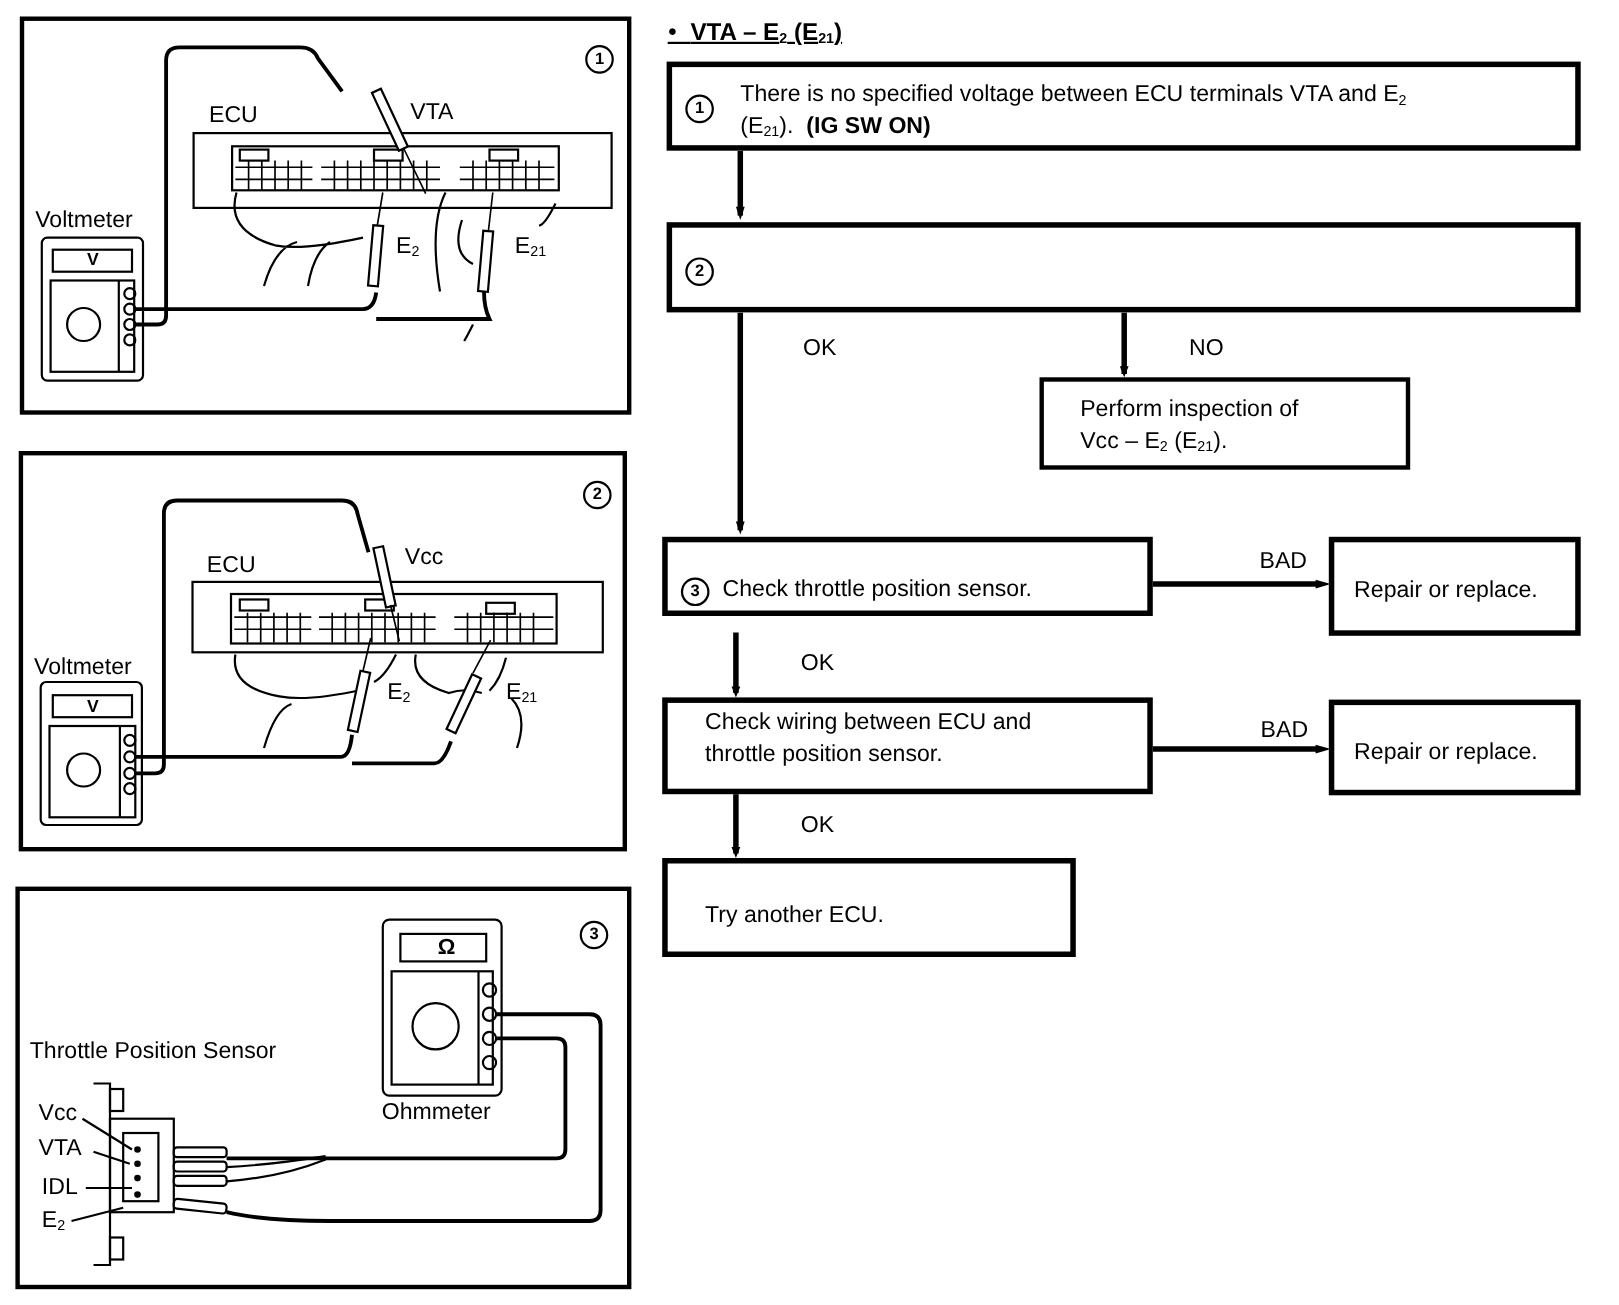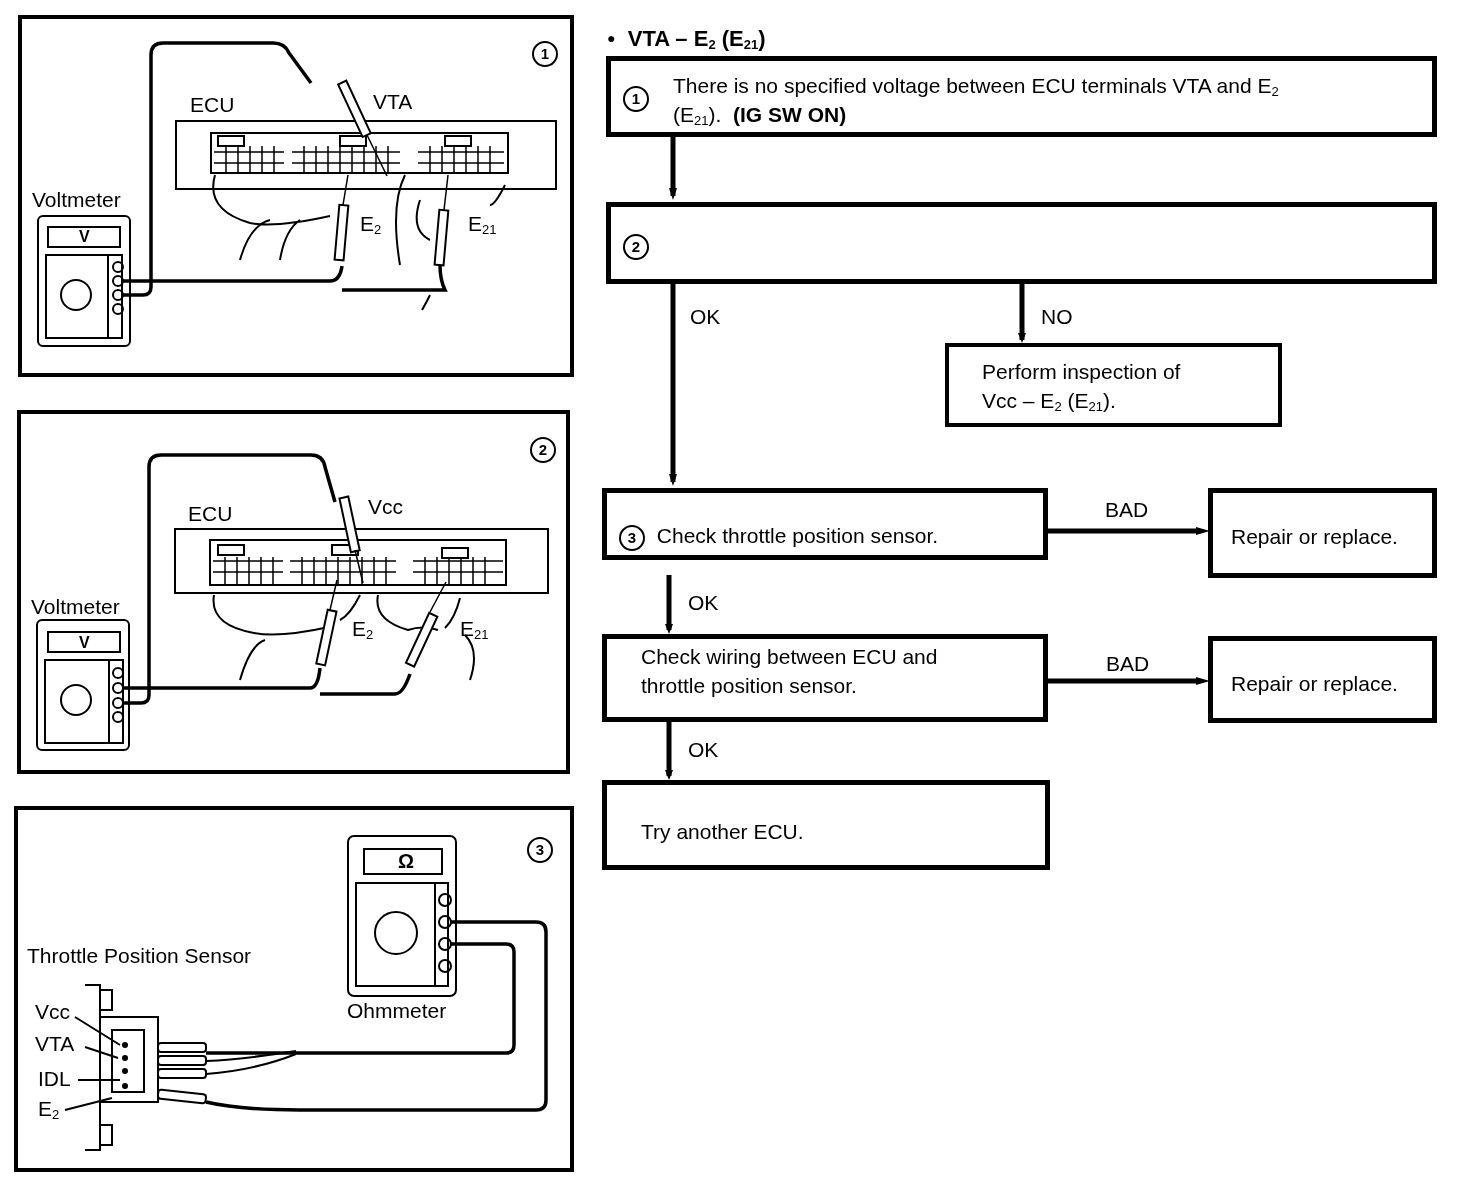--- a/index.html
+++ b/index.html
@@ -5,30 +5,30 @@
   html, body { margin:0; padding:0; background:#ffffff; }
   body { width:1472px; height:1186px; position:relative; overflow:hidden;
          font-family:"Liberation Sans", sans-serif; color:#000; }
   .abs { position:absolute; }
   .panel { position:absolute; border:4px solid #000; box-sizing:border-box; background:#fff; }
   .fbox { position:absolute; border:4px solid #000; box-sizing:border-box; background:#fff;
           font-size:21px; line-height:29px; }
   .fbox.thick { border-width:5px; }
   .num { display:inline-block; width:22px; height:22px; border:2px solid #000; border-radius:50%;
          font-size:15px; line-height:22px; text-align:center; font-weight:bold; box-sizing:content-box; }
-  .lbl { position:absolute; font-size:21px; }
+  .lbl { position:absolute; font-size:21px;margin-left:40px; }
   .diag-label { position:absolute; font-size:21px; }
   sub { font-size:13px; vertical-align:-3px; line-height:0; }
   .bold { font-weight:bold; }
   svg { position:absolute; left:0; top:0; overflow:visible; }
 </style>
 </head>
 <body>
 
-<div class="abs bold" style="left:607px; top:26px; font-size:22px;">
+<div class="abs bold" style="left:607px; top:16px; font-size:22px;text-decoration:underline;">
   <span style="font-size:14px; vertical-align:3px;">●</span>&nbsp;
   <span>VTA – E</span><sub>2</sub><span> (E</span><sub>21</sub><span>)</span>
 </div>
 
 <svg width="1472" height="1186">
   <g stroke="#000" stroke-width="5" fill="none">
     <line x1="673" y1="137" x2="673" y2="196"></line>
     <line x1="673" y1="284" x2="673" y2="482"></line>
     <line x1="1022" y1="284" x2="1022" y2="340"></line>
     <line x1="1046" y1="531" x2="1200" y2="531"></line>
@@ -86,21 +86,21 @@
 </div>
 
 <div class="lbl" style="left:1106px; top:652px;">BAD</div>
 
 <div class="fbox thick" style="left:1208px; top:636px; width:229px; height:87px; padding:28px 0 0 18px;">
   <span>Repair or replace.</span>
 </div>
 
 <div class="lbl" style="left:688px; top:738px;">OK</div>
 
-<div class="fbox thick" style="left:602px; top:780px; width:448px; height:90px; padding:32px 0 0 34px;">
+<div class="fbox thick" style="left:602px; top:780px; width:376px; height:90px; padding:32px 0 0 34px;">
   <span>Try another ECU.</span>
 </div>
 
 <div class="panel" style="left:18px; top:15px; width:556px; height:362px;"></div>
 <svg width="1472" height="1186">
   <g stroke="#000" fill="none" stroke-width="2">
 
     <rect x="176" y="121" width="380" height="68"></rect>
     <rect x="211" y="133" width="297" height="40"></rect>
     <rect x="218" y="136" width="26" height="10"></rect>

